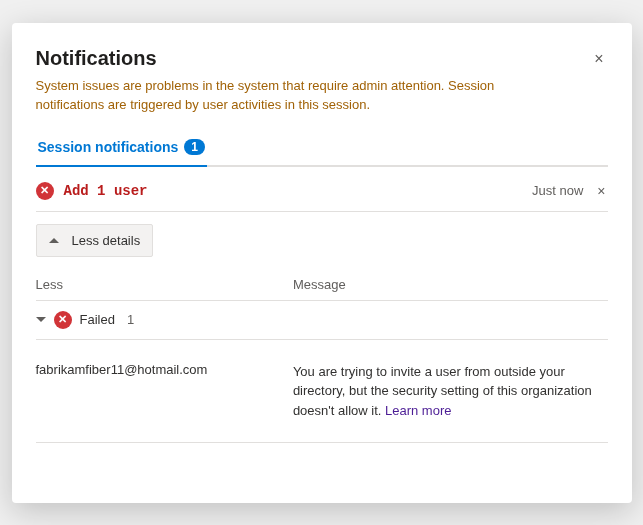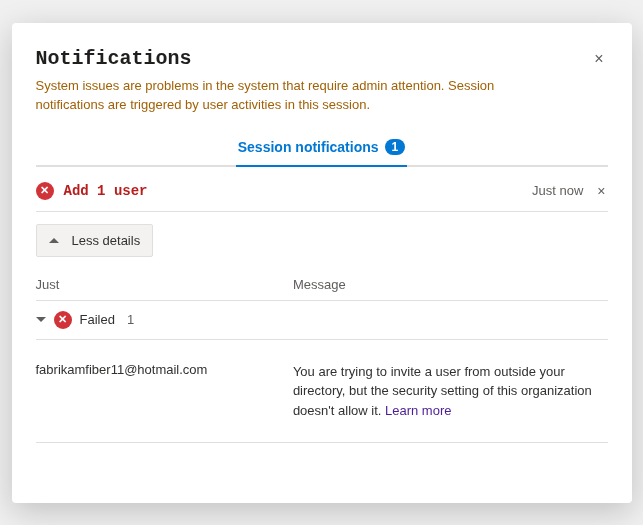--- a/index.html
+++ b/index.html
@@ -27,21 +27,20 @@
       align-items: flex-start;
       justify-content: space-between;
       margin-bottom: 12px;
     }
     .dialog-title-block {}
     .dialog-title {
       font-size: 20px;
       font-weight: 600;
       color: #201f1e;
       margin-bottom: 6px;
-      font-family: Liberation Mono, monospace;
     }
     .dialog-subtitle {
       font-size: 13px;
       color: #a16207;
       max-width: 500px;
       line-height: 1.5;
     }
     .close-btn {
       background: none;
       border: none;
@@ -50,21 +49,21 @@
       color: #605e5c;
       font-size: 16px;
       line-height: 1;
       margin-left: 8px;
       flex-shrink: 0;
     }
 
     .tabs-bar {
       display: flex;
       align-items: center;
-      justify-content: center;
+      justify-content: flex-start;
       border-bottom: 2px solid #e1dfdd;
       margin-bottom: 0;
       margin-top: 16px;
     }
     .tab {
       display: flex;
       align-items: center;
       gap: 6px;
       padding: 8px 2px 10px 2px;
       border-bottom: 2px solid transparent;
@@ -273,21 +272,21 @@
   
   <button class="details-toggle">
     <span class="chevron-up"></span>
     <span>Less details</span>
   </button>
 
   
   <table class="details-table">
     <thead>
       <tr>
-        <th class="col-user">Just</th>
+        <th class="col-user">Less</th>
         <th class="col-message">Message</th>
       </tr>
     </thead>
     <tbody>
 
       <tr class="failed-row">
         <td colspan="2">
           <div class="failed-group">
             <span class="chevron-down"></span>
             <div class="error-icon">

